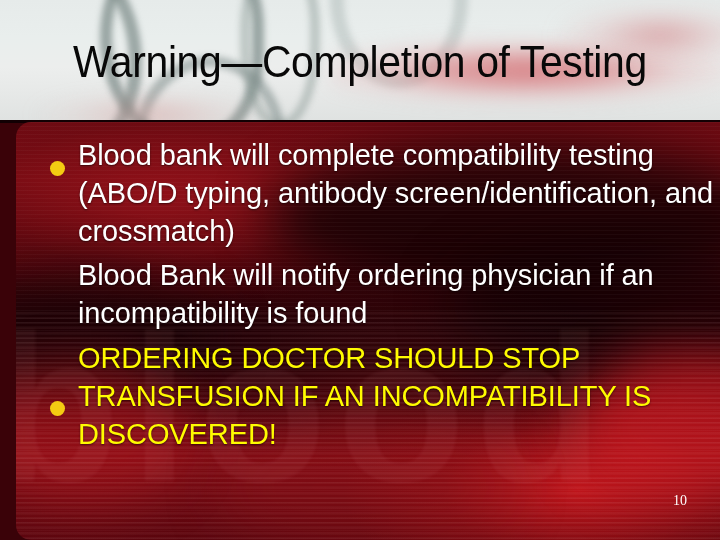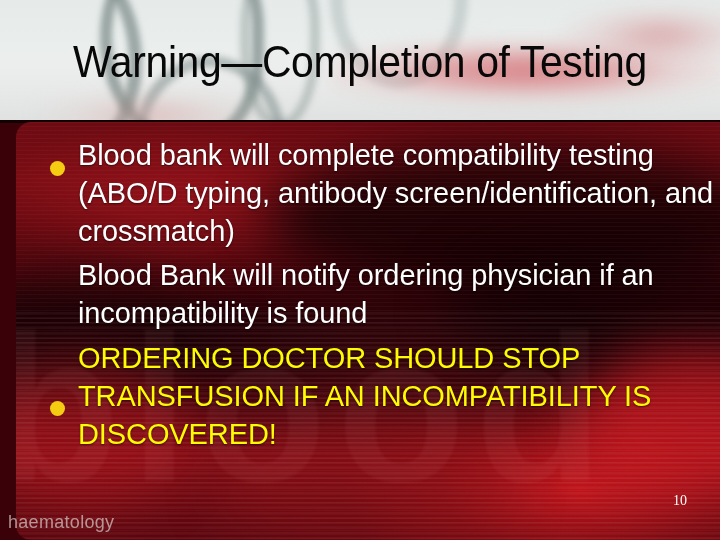--- a/index.html
+++ b/index.html
@@ -322,16 +322,15 @@
         <span class="bullet-dot"></span>
         <span class="bullet-text">Blood Bank will notify ordering physician if an incompatibility is found</span>
       </li>
       <li class="bullet-row bullet-yellow" id="bullet-3">
 
         <span class="bullet-text">ORDERING DOCTOR SHOULD STOP TRANSFUSION IF AN INCOMPATIBILITY IS DISCOVERED!</span>
       </li>
     </ul>
   </div>
 
-  <div id="footer-label">haematology</div>
   <div id="page-number">10</div>
 
 </div>
 
 </body></html>

